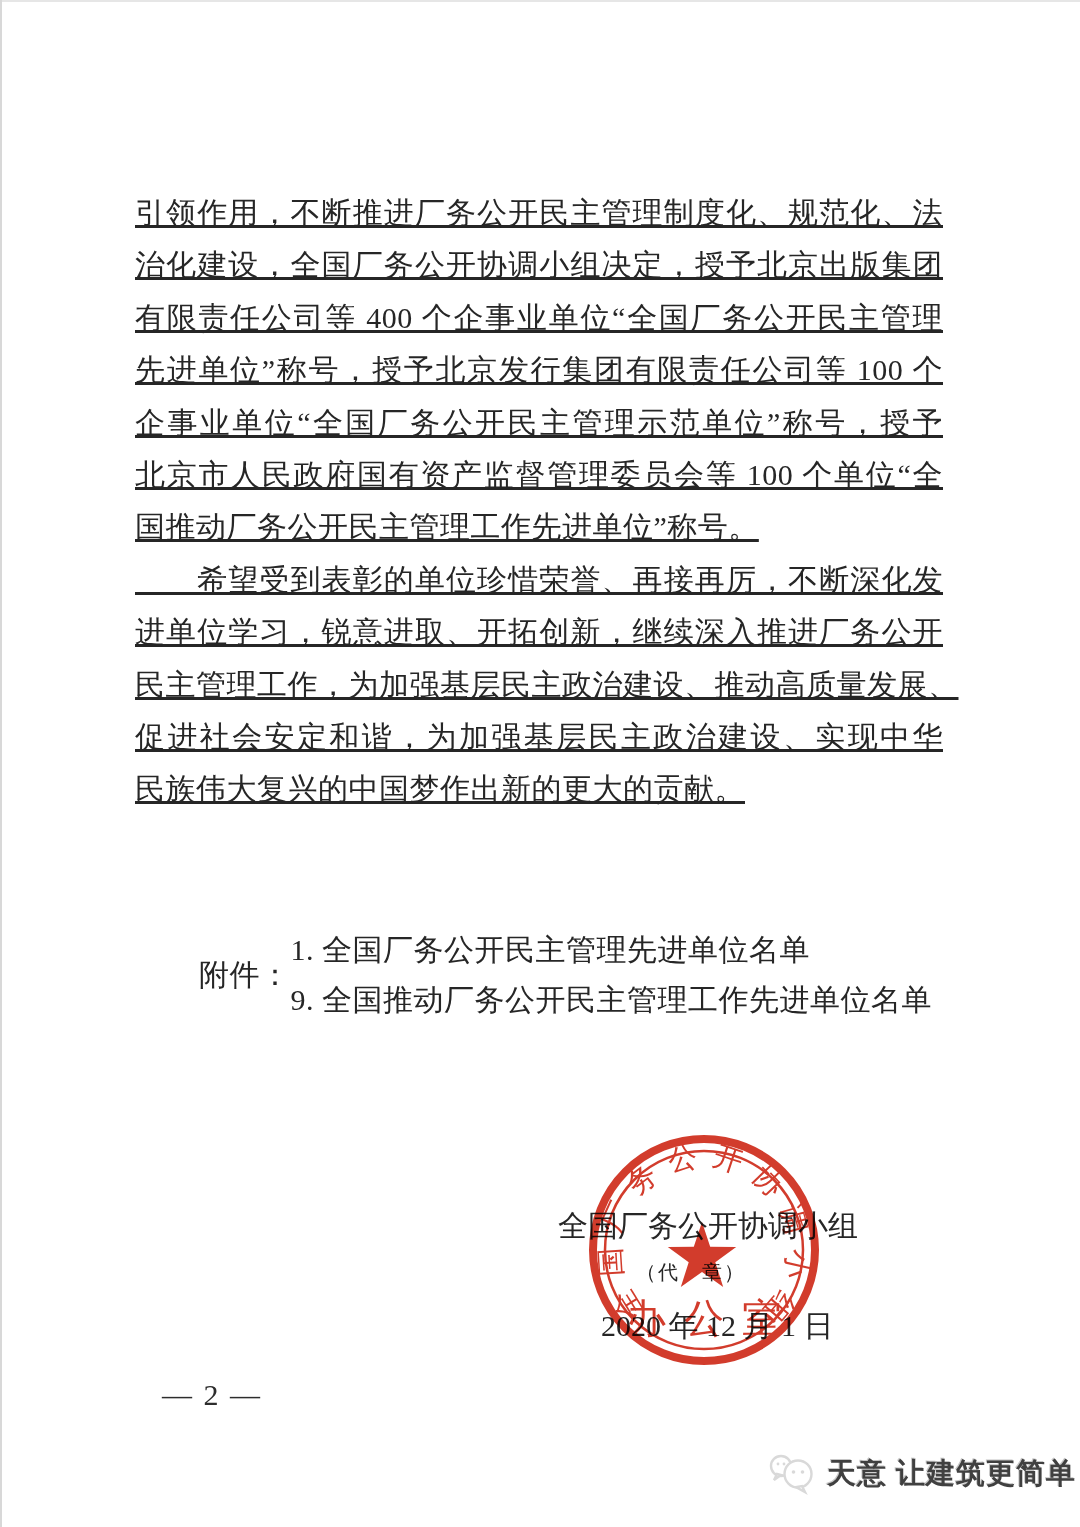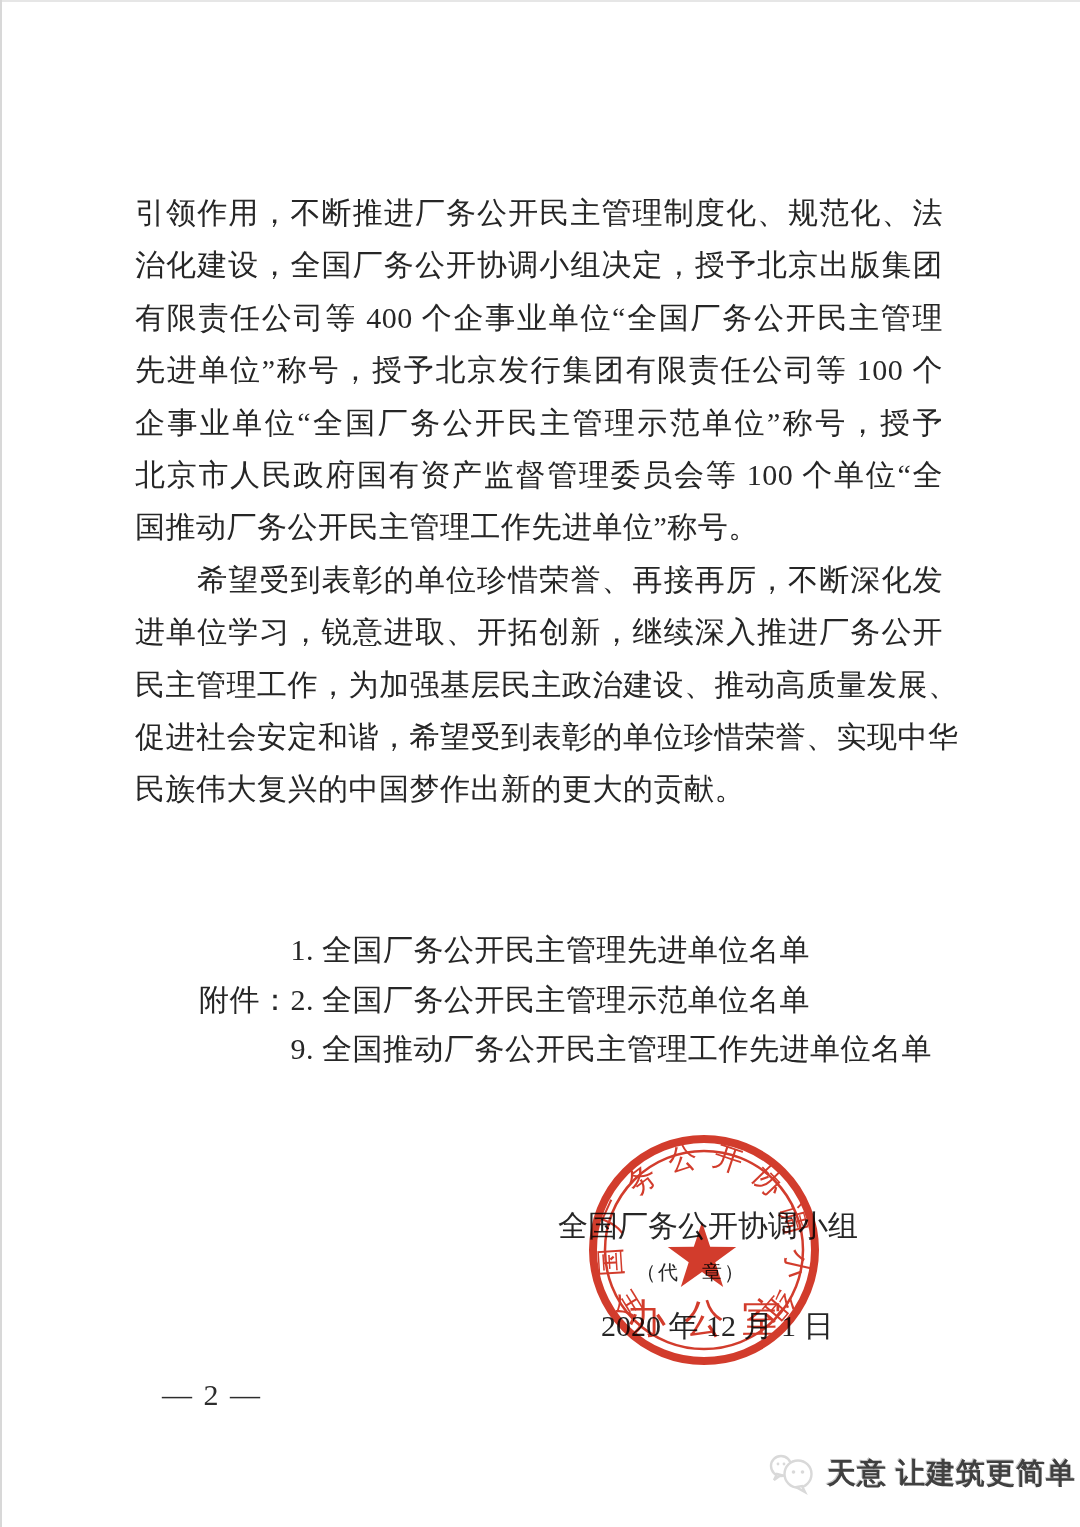--- a/index.html
+++ b/index.html
@@ -21,20 +21,21 @@
   
   .body-text{
     position:absolute;left:133px;top:187px;width:808px;
     font-size:30px;line-height:52.4px;
     letter-spacing:0.5px;
   }
   .line{
     text-align:justify;
     text-align-last:justify;
     white-space:nowrap;
+    text-decoration:underline;
   }
   .line.para-end{
     text-align-last:left;
   }
   
   .attachment{
     position:absolute;left:197px;top:925px;
     font-size:30px;line-height:49.5px;
     display:flex;align-items:center;
   }
@@ -100,29 +101,28 @@
     <div class="line">引领作用，不断推进厂务公开民主管理制度化、规范化、法</div>
     <div class="line">治化建设，全国厂务公开协调小组决定，授予北京出版集团</div>
     <div class="line">有限责任公司等 400 个企事业单位“全国厂务公开民主管理</div>
     <div class="line">先进单位”称号，授予北京发行集团有限责任公司等 100 个</div>
     <div class="line">企事业单位“全国厂务公开民主管理示范单位”称号，授予</div>
     <div class="line">北京市人民政府国有资产监督管理委员会等 100 个单位“全</div>
     <div class="line para-end">国推动厂务公开民主管理工作先进单位”称号。</div>
     <div class="line">　　希望受到表彰的单位珍惜荣誉、再接再厉，不断深化发</div>
     <div class="line">进单位学习，锐意进取、开拓创新，继续深入推进厂务公开</div>
     <div class="line">民主管理工作，为加强基层民主政治建设、推动高质量发展、</div>
-    <div class="line">促进社会安定和谐，希望受到表彰的单位珍惜荣誉、实现中华</div>
+    <div class="line">促进社会安定和谐，为加强基层民主政治建设、实现中华</div>
     <div class="line para-end">民族伟大复兴的中国梦作出新的更大的贡献。</div>
   </div>
 
   <div class="attachment">
     <div class="att-label">附件：</div>
     <div class="att-items">
       <div>1. 全国厂务公开民主管理先进单位名单</div>
-      <div>2. 全国厂务公开民主管理示范单位名单</div>
       <div>9. 全国推动厂务公开民主管理工作先进单位名单</div>
     </div>
   </div>
 
   <div class="sig-org">全国厂务公开协调小组</div>
   <div class="sig-note">（代　章）</div>
   <div class="sig-date">2020 年 12 月 1 日</div>
 
   <svg class="seal" viewBox="-125 -125 250 250">
     <circle class="ring-outer" r="111"></circle>

